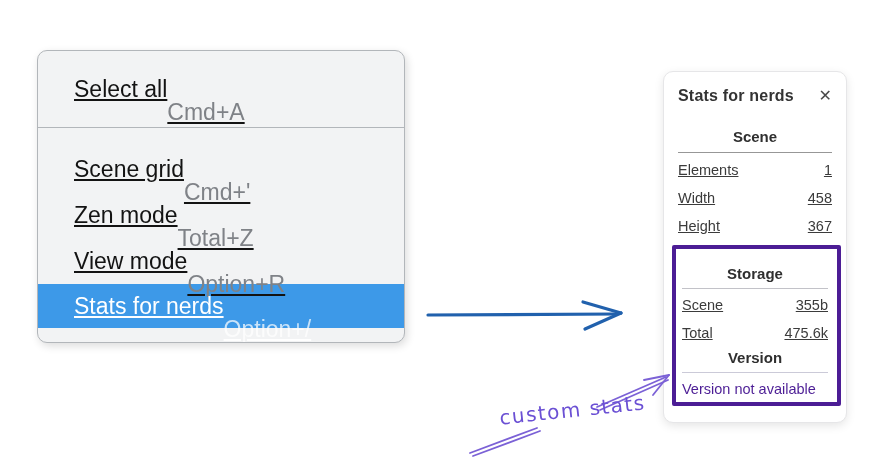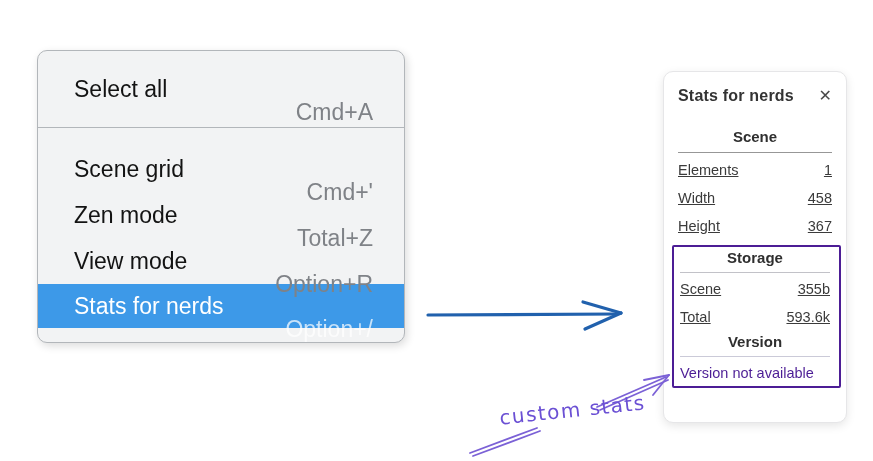--- a/index.html
+++ b/index.html
@@ -16,22 +16,23 @@
     position:absolute; left:37px; top:50px; width:368px;
     background:#f2f3f4;
     border:1.5px solid #b2b6ba;
     border-radius:10px;
     box-shadow:2px 3px 8px rgba(0,0,0,.14);
     overflow:hidden;
     font-size:23px;
     color:#131313;
   }
   .menu-row{
-    display:flex; justify-content:space-between; align-items:center;
+    display:flex; justify-content:flex-start; align-items:center;
     padding:0 31px 0 36px;
+    text-decoration:underline;
   }
   .menu-row .shortcut{ color:#7f8287;margin-top:46px; }
   .row-select-all{ height:76px; }
   .menu-divider{ height:0; border-top:1px solid #b2b6ba; }
   .menu-group-spacer{ height:18px; }
   .row-mid{ height:46px; }
   .row-highlight{
     height:44px;
     background:#3d99e8;
     color:#ffffff;
@@ -65,22 +66,22 @@
   }
   .sec-scene .section-header{ margin-top:21px; }
   .hr{ border:none; border-top:1px solid #979797; margin:7px 0 3px; }
   .stat-row{
     display:flex; justify-content:space-between; align-items:center;
     height:28px;
     text-decoration:underline;
   }
   .custom-box{
     margin:5px -9px 0 -6px;
-    padding:0 9px 5px 6px;
-    border:2px solid #4c1d95;
+    padding:14px 9px 5px 6px;
+    border:4px solid #4c1d95;
     border-radius:2px;
   }
   .custom-box .section-header{ margin-top:2px; }
   .custom-box .hr{ border-top-color:#c2c2c8; margin:6px 0 2px; }
   .custom-box .hr.version-hr{ border-top-color:#cbcad8; }
   .version-note{ margin-top:8px; font-size:14.5px; color:#4c1d95; white-space:nowrap; }
 
   
   .annot-layer{
     position:absolute; left:0; top:0; width:873px; height:461px;
@@ -150,21 +151,21 @@
   <div class="custom-box">
     <div>
       <div class="section-header">Storage</div>
       <hr class="hr">
       <div class="stat-row">
         <span>Scene</span>
         <span>355b</span>
       </div>
       <div class="stat-row">
         <span>Total</span>
-        <span>593.6k</span>
+        <span>475.6k</span>
       </div>
     </div>
     <div>
       <div class="section-header">Version</div>
       <hr class="hr version-hr">
       <div class="version-note">Version not available</div>
     </div>
   </div>
 </div>
 

